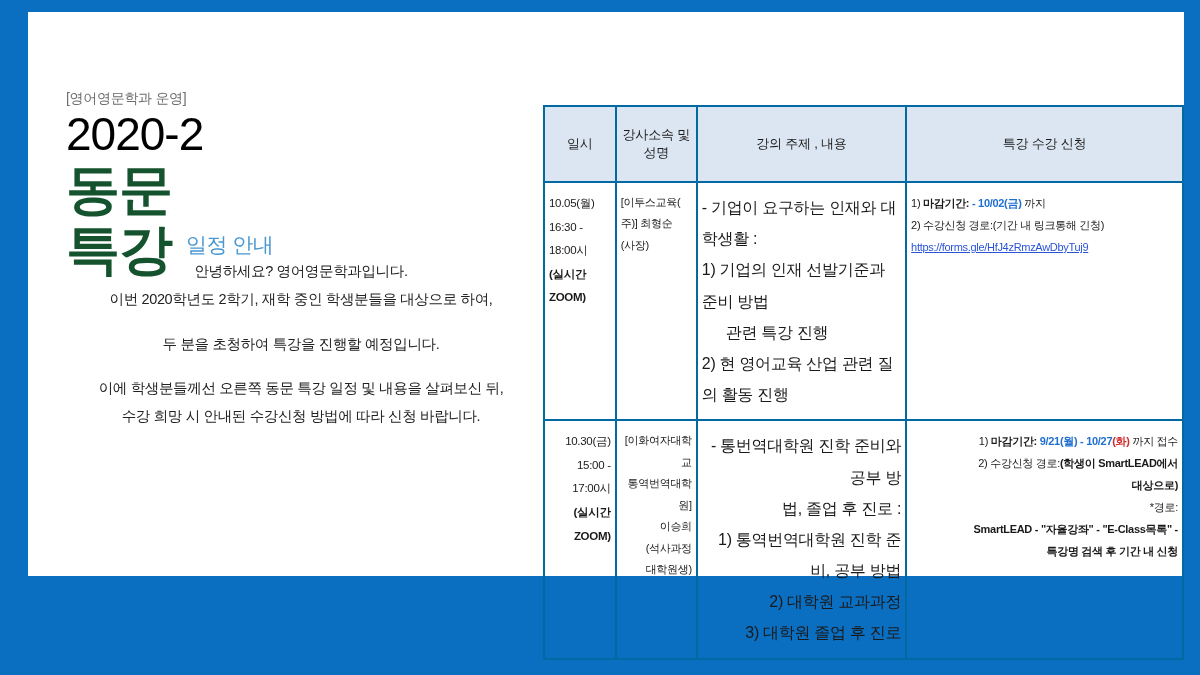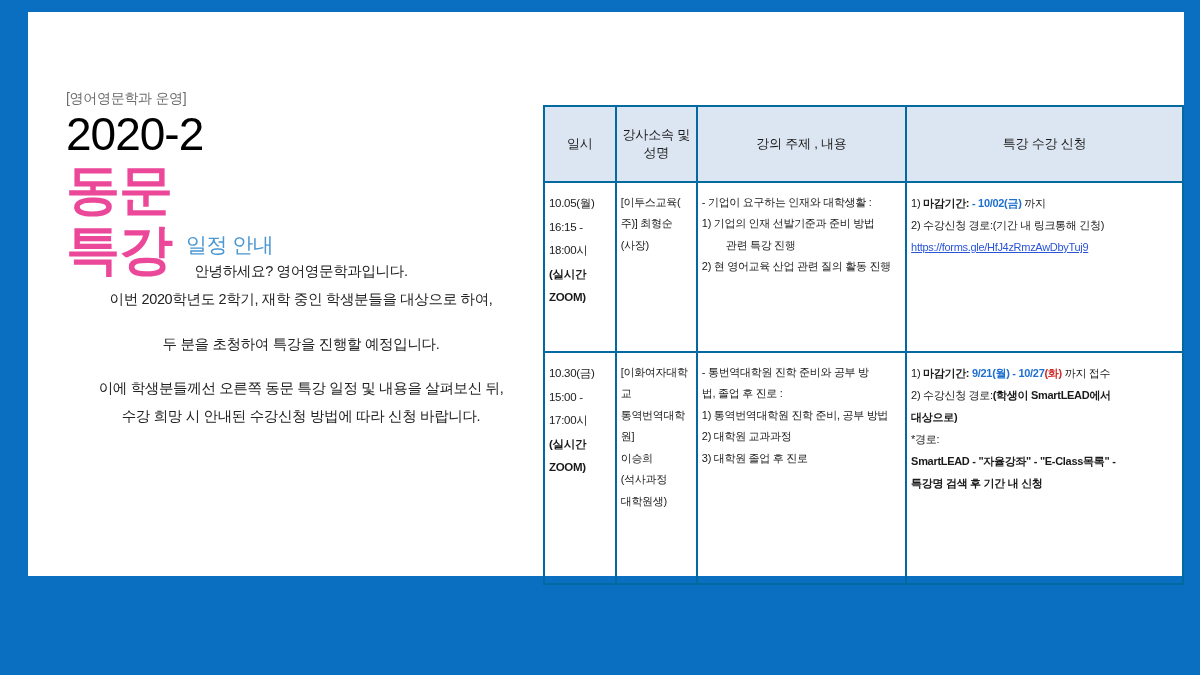--- a/index.html
+++ b/index.html
@@ -43,21 +43,21 @@
   }
   .year-line {
     font-size: 46px;
     color: #000000;
     letter-spacing: -1px;
     line-height: 1.06;
     font-weight: 400;
   }
   .big-title {
     font-size: 54px;
-    color: #ec4899;
+    color: #14532d;
     font-weight: bold;
     line-height: 1.12;
     letter-spacing: -1px;
   }
   .title-row-2 {
     display: flex;
     align-items: center;
     gap: 14px;
   }
   .sub-note {
@@ -109,25 +109,25 @@
     height: 56px;
     letter-spacing: -0.2px;
   }
   .col-date    { width: 72px; }
   .col-lect    { width: 82px; }
   .col-topic   { width: 212px; }
   .col-apply   { width: 278px; }
 
   td.cell-date  { line-height: 2.05; font-size: 11.5px; }
   td.cell-lect  { line-height: 1.95; font-size: 11px; }
-  td.cell-topic { line-height: 1.95; font-size: 11px; }
+  td.cell-topic { line-height: 1.95; font-size: 16px; }
   td.cell-apply { line-height: 2.0;  font-size: 11px; }
 
   .row1 td { height: 150px; margin-left: 36px; }
-  .row2 td { height: 212px; }
+  .row2 td { height: 212px; text-align: right; }
 
   .bold { font-weight: bold; }
   .indent { padding-left: 24px; display: inline-block; }
 
   .lnk {
     color: #2a54d8;
     text-decoration: underline;
     word-break: break-all;
     text-align: right;
   }
@@ -180,21 +180,21 @@
             </th>
             <th>강의 주제 , 내용</th>
             <th>특강 수강 신청</th>
           </tr>
         </thead>
         <tbody>
 
           <tr class="row1">
             <td class="cell-date">
               <div>10.05(월)</div>
-              <div>16:15 -</div>
+              <div>16:30 -</div>
               <div>18:00시</div>
               <div class="bold">(실시간</div>
               <div class="bold">ZOOM)</div>
             </td>
             <td class="cell-lect">
               <div>[이투스교육(</div>
               <div>주)] 최형순</div>
               <div>(사장)</div>
             </td>
             <td class="cell-topic">

